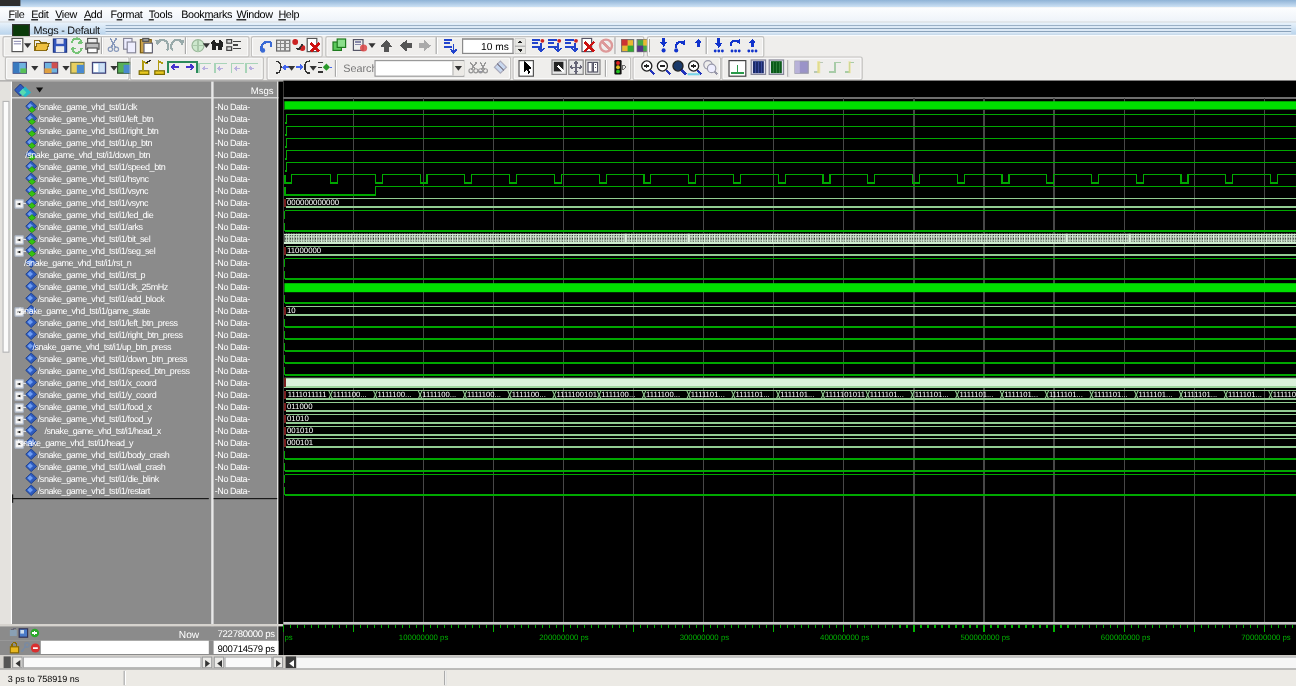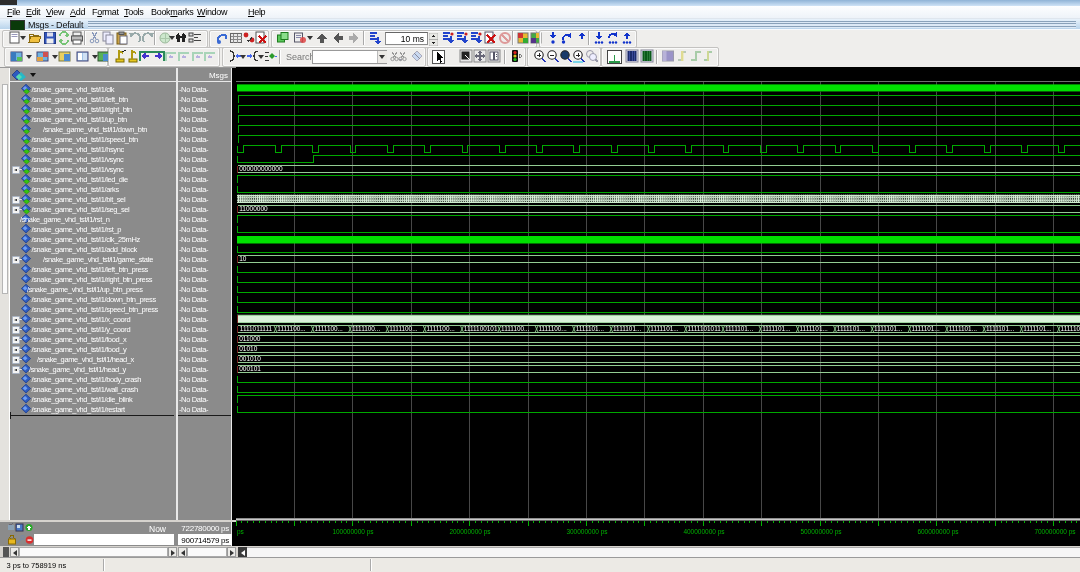--- a/index.html
+++ b/index.html
@@ -19,21 +19,21 @@
 
 <div class="abs" style="left:0;top:6px;width:1080px;height:12px;background:linear-gradient(#fdfeff,#eef3f9);border-bottom:1px solid #dfe6ee"></div>
 <div class="menu" style="left:7px"><u>F</u>ile</div>
 <div class="menu" style="left:26px"><u>E</u>dit</div>
 <div class="menu" style="left:46px"><u>V</u>iew</div>
 <div class="menu" style="left:70px"><u>A</u>dd</div>
 <div class="menu" style="left:92px">F<u>o</u>rmat</div>
 <div class="menu" style="left:124px"><u>T</u>ools</div>
 <div class="menu" style="left:151px">Book<u>m</u>arks</div>
 <div class="menu" style="left:197px"><u>W</u>indow</div>
-<div class="menu" style="left:248px"><u>H</u>elp</div>
+<div class="menu" style="left:232px"><u>H</u>elp</div>
 
 <div class="abs" style="left:0;top:19px;width:1080px;height:11px;background:linear-gradient(#e8f2fb,#b9d4ec);border-bottom:1px solid #f8fbfe;box-sizing:border-box"></div>
 <div class="abs" style="left:10px;top:20px;width:13px;height:9px;background:#0a3a0a;border:1px solid #333"></div>
 <div class="abs" style="left:28px;top:19.5px;font-size:9px;letter-spacing:-0.2px;color:#111">Msgs - Default</div>
 <div class="abs" style="left:88px;top:21px;width:988px;height:7px;background:repeating-linear-gradient(180deg,#8aa2ba 0 1px,#dce9f6 1px 2.4px)"></div>
 
 <div class="abs" style="left:0;top:30px;width:1080px;height:37px;background:#efeeec"></div>
 <div style="position:absolute;left:2px;top:30px;width:204px;height:16px;border:1px solid #c3c2c0;border-radius:2px;box-shadow:inset 0 0 0 1px #fafafa"></div>
 <div style="position:absolute;left:8px;top:31px;width:14px;height:14px"><svg width="14" height="14" viewBox="0 0 14 14">
       <rect x="2" y="1" width="9" height="11" fill="#fff" stroke="#555"></rect>
@@ -445,21 +445,21 @@
 <polygon points="4.1,2 6.5,4.3 4.1,6.6 1.7,4.3" fill="#6f9df0"></polygon>
     <polygon points="5.6,4.8 8.6,7.4 5.6,10 2.6,7.4" fill="#35c410" stroke="#1d7a08" stroke-width="0.5"></polygon>
   </svg>
 <div class="sname" style="left:31.5px;top:115px">/snake_game_vhd_tst/i1/up_btn</div>
 <div class="sname" style="left:179px;top:115px">-No Data-</div>
 <svg style="position:absolute;left:21px;top:124px" width="11" height="10" viewBox="0 0 11 10">
 <polygon points="5,0.2 9.6,4.6 5,9 0.4,4.6" fill="#2e5bbf" stroke="#173a8a" stroke-width="0.7"></polygon>
 <polygon points="4.1,2 6.5,4.3 4.1,6.6 1.7,4.3" fill="#6f9df0"></polygon>
     <polygon points="5.6,4.8 8.6,7.4 5.6,10 2.6,7.4" fill="#35c410" stroke="#1d7a08" stroke-width="0.5"></polygon>
   </svg>
-<div class="sname" style="left:43px;top:125px">/snake_game_vhd_tst/i1/down_btn</div>
+<div class="sname" style="left:21px;top:125px">/snake_game_vhd_tst/i1/down_btn</div>
 <div class="sname" style="left:179px;top:125px">-No Data-</div>
 <svg style="position:absolute;left:21px;top:134px" width="11" height="10" viewBox="0 0 11 10">
 <polygon points="5,0.2 9.6,4.6 5,9 0.4,4.6" fill="#2e5bbf" stroke="#173a8a" stroke-width="0.7"></polygon>
 <polygon points="4.1,2 6.5,4.3 4.1,6.6 1.7,4.3" fill="#6f9df0"></polygon>
     <polygon points="5.6,4.8 8.6,7.4 5.6,10 2.6,7.4" fill="#35c410" stroke="#1d7a08" stroke-width="0.5"></polygon>
   </svg>
 <div class="sname" style="left:31.5px;top:135px">/snake_game_vhd_tst/i1/speed_btn</div>
 <div class="sname" style="left:179px;top:135px">-No Data-</div>
 <svg style="position:absolute;left:21px;top:144px" width="11" height="10" viewBox="0 0 11 10">
 <polygon points="5,0.2 9.6,4.6 5,9 0.4,4.6" fill="#2e5bbf" stroke="#173a8a" stroke-width="0.7"></polygon>
@@ -539,21 +539,21 @@
 <polygon points="4.1,2 6.5,4.3 4.1,6.6 1.7,4.3" fill="#6f9df0"></polygon>
   </svg>
 <div class="sname" style="left:31.5px;top:245px">/snake_game_vhd_tst/i1/add_block</div>
 <div class="sname" style="left:179px;top:245px">-No Data-</div>
 <div class="expbox" style="left:12px;top:256px"></div>
 <div style="position:absolute;left:18px;top:259px;width:4px;height:1px;background:#ddd"></div>
 <svg style="position:absolute;left:21px;top:254px" width="11" height="10" viewBox="0 0 11 10">
 <polygon points="5,0.2 9.6,4.6 5,9 0.4,4.6" fill="#2e5bbf" stroke="#173a8a" stroke-width="0.7"></polygon>
 <polygon points="4.1,2 6.5,4.3 4.1,6.6 1.7,4.3" fill="#6f9df0"></polygon>
   </svg>
-<div class="sname" style="left:43px;top:255px">/snake_game_vhd_tst/i1/game_state</div>
+<div class="sname" style="left:15px;top:255px">/snake_game_vhd_tst/i1/game_state</div>
 <div class="sname" style="left:179px;top:255px">-No Data-</div>
 <svg style="position:absolute;left:21px;top:264px" width="11" height="10" viewBox="0 0 11 10">
 <polygon points="5,0.2 9.6,4.6 5,9 0.4,4.6" fill="#2e5bbf" stroke="#173a8a" stroke-width="0.7"></polygon>
 <polygon points="4.1,2 6.5,4.3 4.1,6.6 1.7,4.3" fill="#6f9df0"></polygon>
   </svg>
 <div class="sname" style="left:31.5px;top:265px">/snake_game_vhd_tst/i1/left_btn_press</div>
 <div class="sname" style="left:179px;top:265px">-No Data-</div>
 <svg style="position:absolute;left:21px;top:274px" width="11" height="10" viewBox="0 0 11 10">
 <polygon points="5,0.2 9.6,4.6 5,9 0.4,4.6" fill="#2e5bbf" stroke="#173a8a" stroke-width="0.7"></polygon>
 <polygon points="4.1,2 6.5,4.3 4.1,6.6 1.7,4.3" fill="#6f9df0"></polygon>
@@ -617,21 +617,21 @@
 <polygon points="4.1,2 6.5,4.3 4.1,6.6 1.7,4.3" fill="#6f9df0"></polygon>
   </svg>
 <div class="sname" style="left:37px;top:355px">/snake_game_vhd_tst/i1/head_x</div>
 <div class="sname" style="left:179px;top:355px">-No Data-</div>
 <div class="expbox" style="left:12px;top:366px"></div>
 <div style="position:absolute;left:18px;top:369px;width:4px;height:1px;background:#ddd"></div>
 <svg style="position:absolute;left:21px;top:364px" width="11" height="10" viewBox="0 0 11 10">
 <polygon points="5,0.2 9.6,4.6 5,9 0.4,4.6" fill="#2e5bbf" stroke="#173a8a" stroke-width="0.7"></polygon>
 <polygon points="4.1,2 6.5,4.3 4.1,6.6 1.7,4.3" fill="#6f9df0"></polygon>
   </svg>
-<div class="sname" style="left:29px;top:365px">/snake_game_vhd_tst/i1/head_y</div>
+<div class="sname" style="left:14px;top:365px">/snake_game_vhd_tst/i1/head_y</div>
 <div class="sname" style="left:179px;top:365px">-No Data-</div>
 <svg style="position:absolute;left:21px;top:374px" width="11" height="10" viewBox="0 0 11 10">
 <polygon points="5,0.2 9.6,4.6 5,9 0.4,4.6" fill="#2e5bbf" stroke="#173a8a" stroke-width="0.7"></polygon>
 <polygon points="4.1,2 6.5,4.3 4.1,6.6 1.7,4.3" fill="#6f9df0"></polygon>
   </svg>
 <div class="sname" style="left:31.5px;top:375px">/snake_game_vhd_tst/i1/body_crash</div>
 <div class="sname" style="left:179px;top:375px">-No Data-</div>
 <svg style="position:absolute;left:21px;top:384px" width="11" height="10" viewBox="0 0 11 10">
 <polygon points="5,0.2 9.6,4.6 5,9 0.4,4.6" fill="#2e5bbf" stroke="#173a8a" stroke-width="0.7"></polygon>
 <polygon points="4.1,2 6.5,4.3 4.1,6.6 1.7,4.3" fill="#6f9df0"></polygon>

